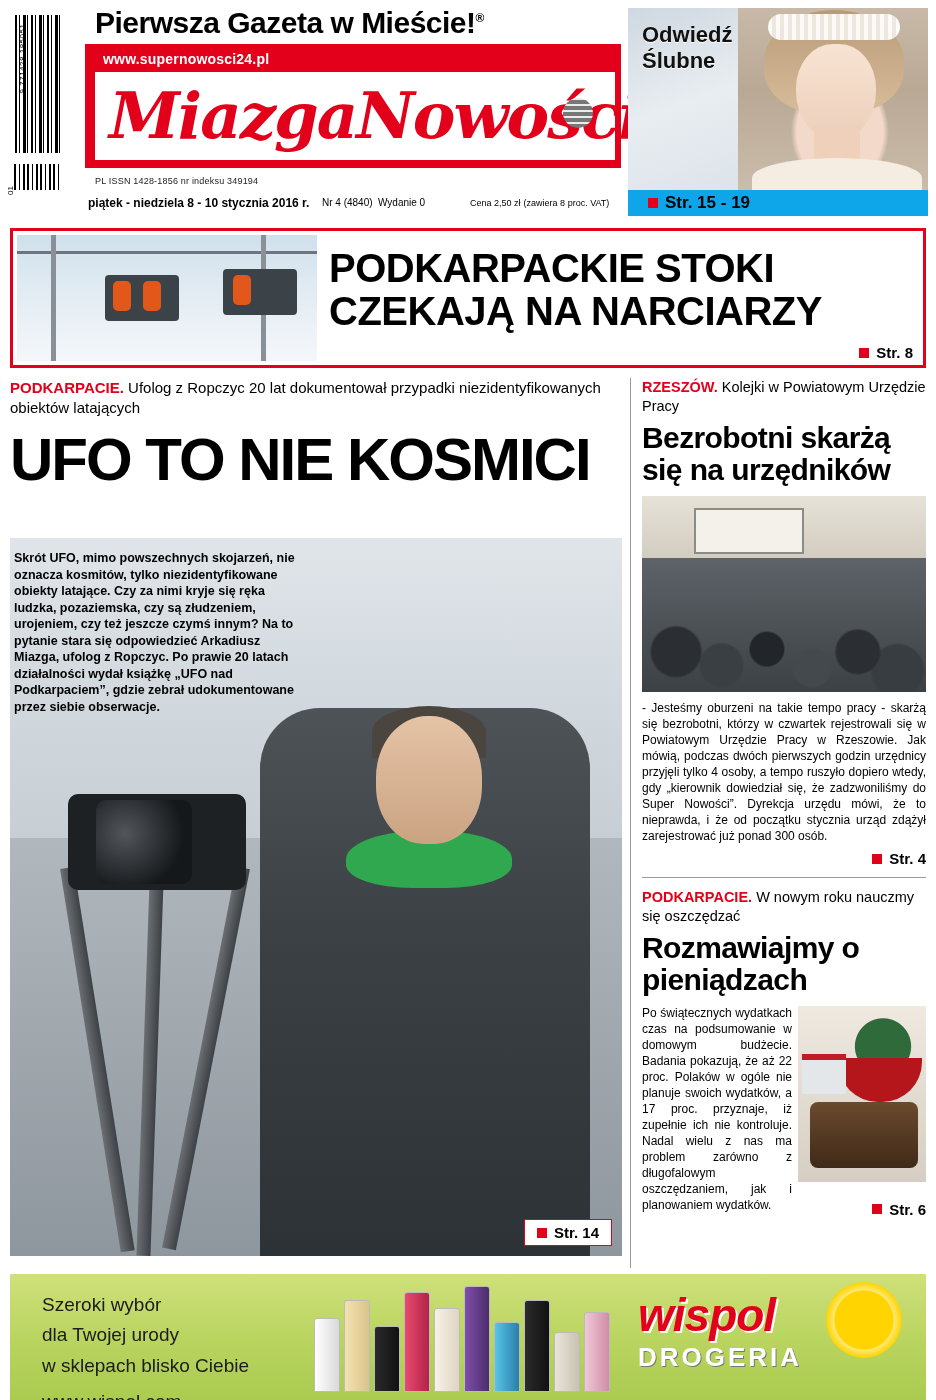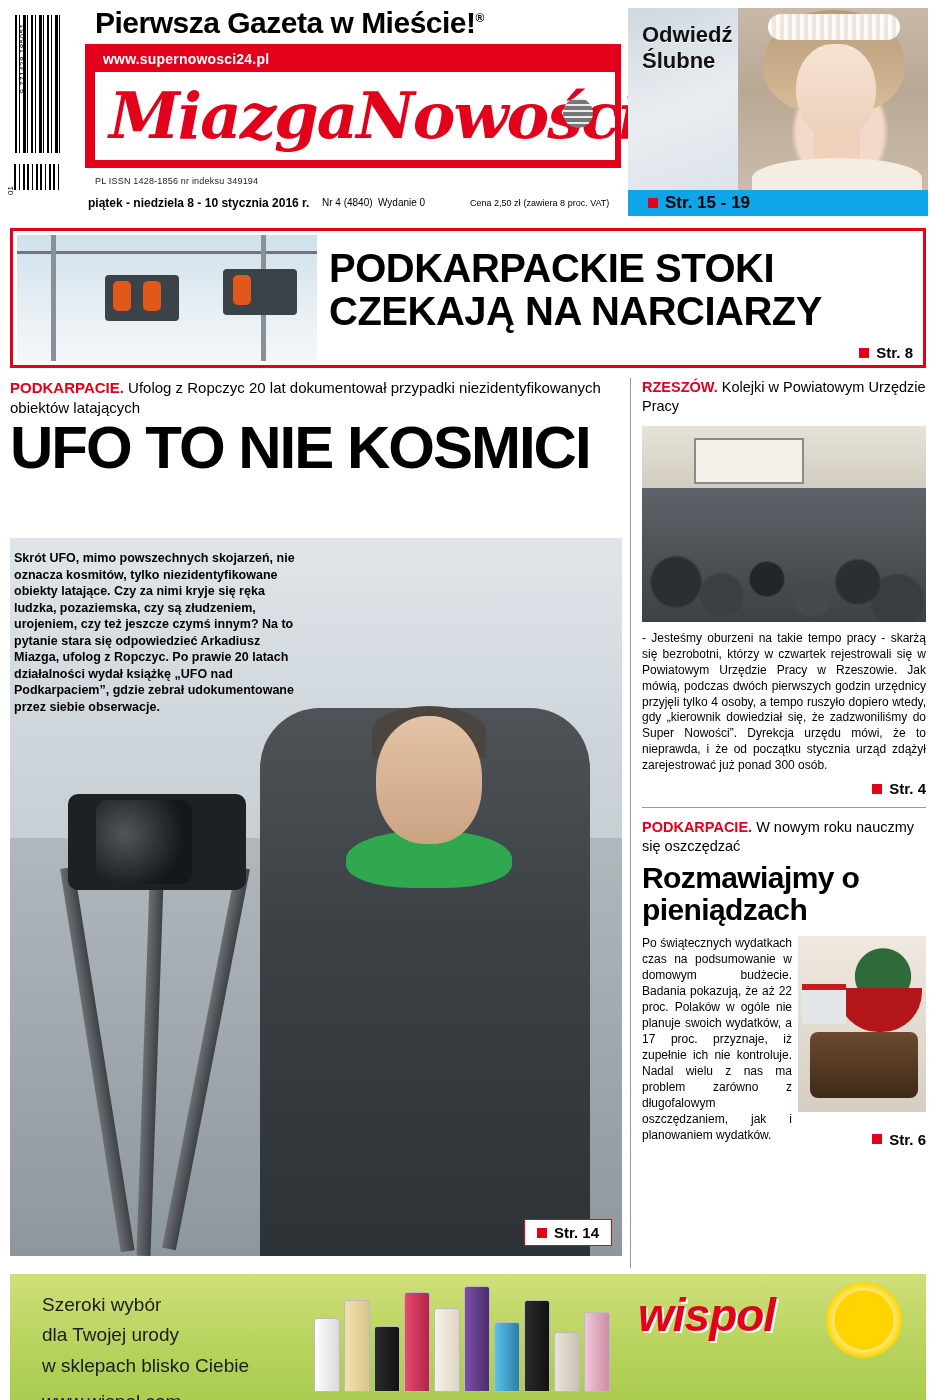--- a/index.html
+++ b/index.html
@@ -216,21 +216,21 @@
   .divider-v {
     position: absolute; left: 620px; top: 0; width: 1px; height: 890px; background: #999;
   }
   .col-right { position: absolute; left: 632px; top: 0; width: 284px; height: 890px; }
 
   .kicker { font-size: 15px; line-height: 1.33; }
   .kicker b { color: #e2001a; font-weight: bold; }
 
   .headline-main {
     font-size: 60px; font-weight: bold; line-height: 1;
-    letter-spacing: -2px; margin-top: 0;
+    letter-spacing: -2px; margin-top: 12px;
   }
 
   .lead-box {
     position: absolute; left: 4px; top: 172px; width: 288px;
     font-size: 12.5px; line-height: 1.32; font-weight: bold;
   }
 
   .photo-main {
     position: absolute; left: 0; top: 160px; width: 612px; height: 718px;
     background: linear-gradient(180deg,#cfd4d8 0%, #b9bfc4 30%, #a9b0b6 100%);
@@ -495,20 +495,21 @@
 
     <div class="divider-v"></div>
 
     <div class="col-right">
 
       <div>
         <div class="r-kicker">
           <b>RZESZÓW.</b>
           <span>Kolejki w Powiatowym Urzędzie Pracy</span>
         </div>
+        <div class="r-head">Bezrobotni skarżą się na urzędników</div>
         <div class="r-photo">
           <div class="wall"></div>
           <div class="board"></div>
           <div class="crowd"></div>
         </div>
         <div class="r-body">- Jesteśmy oburzeni na takie tempo pracy - skarżą się bezrobotni, którzy w czwartek rejestrowali się w Powiatowym Urzędzie Pracy w Rzeszowie. Jak mówią, podczas dwóch pierwszych godzin urzędnicy przyjęli tylko 4 osoby, a tempo ruszyło dopiero wtedy, gdy „kierownik dowiedział się, że zadzwoniliśmy do Super Nowości”. Dyrekcja urzędu mówi, że to nieprawda, i że od początku stycznia urząd zdążył zarejestrować już ponad 300 osób.</div>
         <div class="r-str">
           <span class="sq-red"></span>
           <span>Str. 4</span>
         </div>
@@ -555,16 +556,17 @@
       <div class="tube" style="left:124px; height:84px; background:linear-gradient(90deg,#f7f2e6,#ded5c2);"></div>
       <div class="tube" style="left:154px; height:106px; background:linear-gradient(90deg,#7e4fa8,#4c2d6b);"></div>
       <div class="tube" style="left:184px; height:70px; background:linear-gradient(90deg,#58c4e8,#2a7fa8);"></div>
       <div class="tube" style="left:214px; height:92px; background:linear-gradient(90deg,#2b2b2b,#111);"></div>
       <div class="tube" style="left:244px; height:60px; background:linear-gradient(90deg,#e9e4d8,#c9c2b2);"></div>
       <div class="tube" style="left:274px; height:80px; background:linear-gradient(90deg,#f0c7d6,#cf8da6);"></div>
     </div>
     <div class="ad-logo">
       <div class="sun"></div>
       <div class="wispol">wispol</div>
+      <div class="drog">DROGERIA</div>
     </div>
   </div>
 
 </div>
 
 </body></html>

